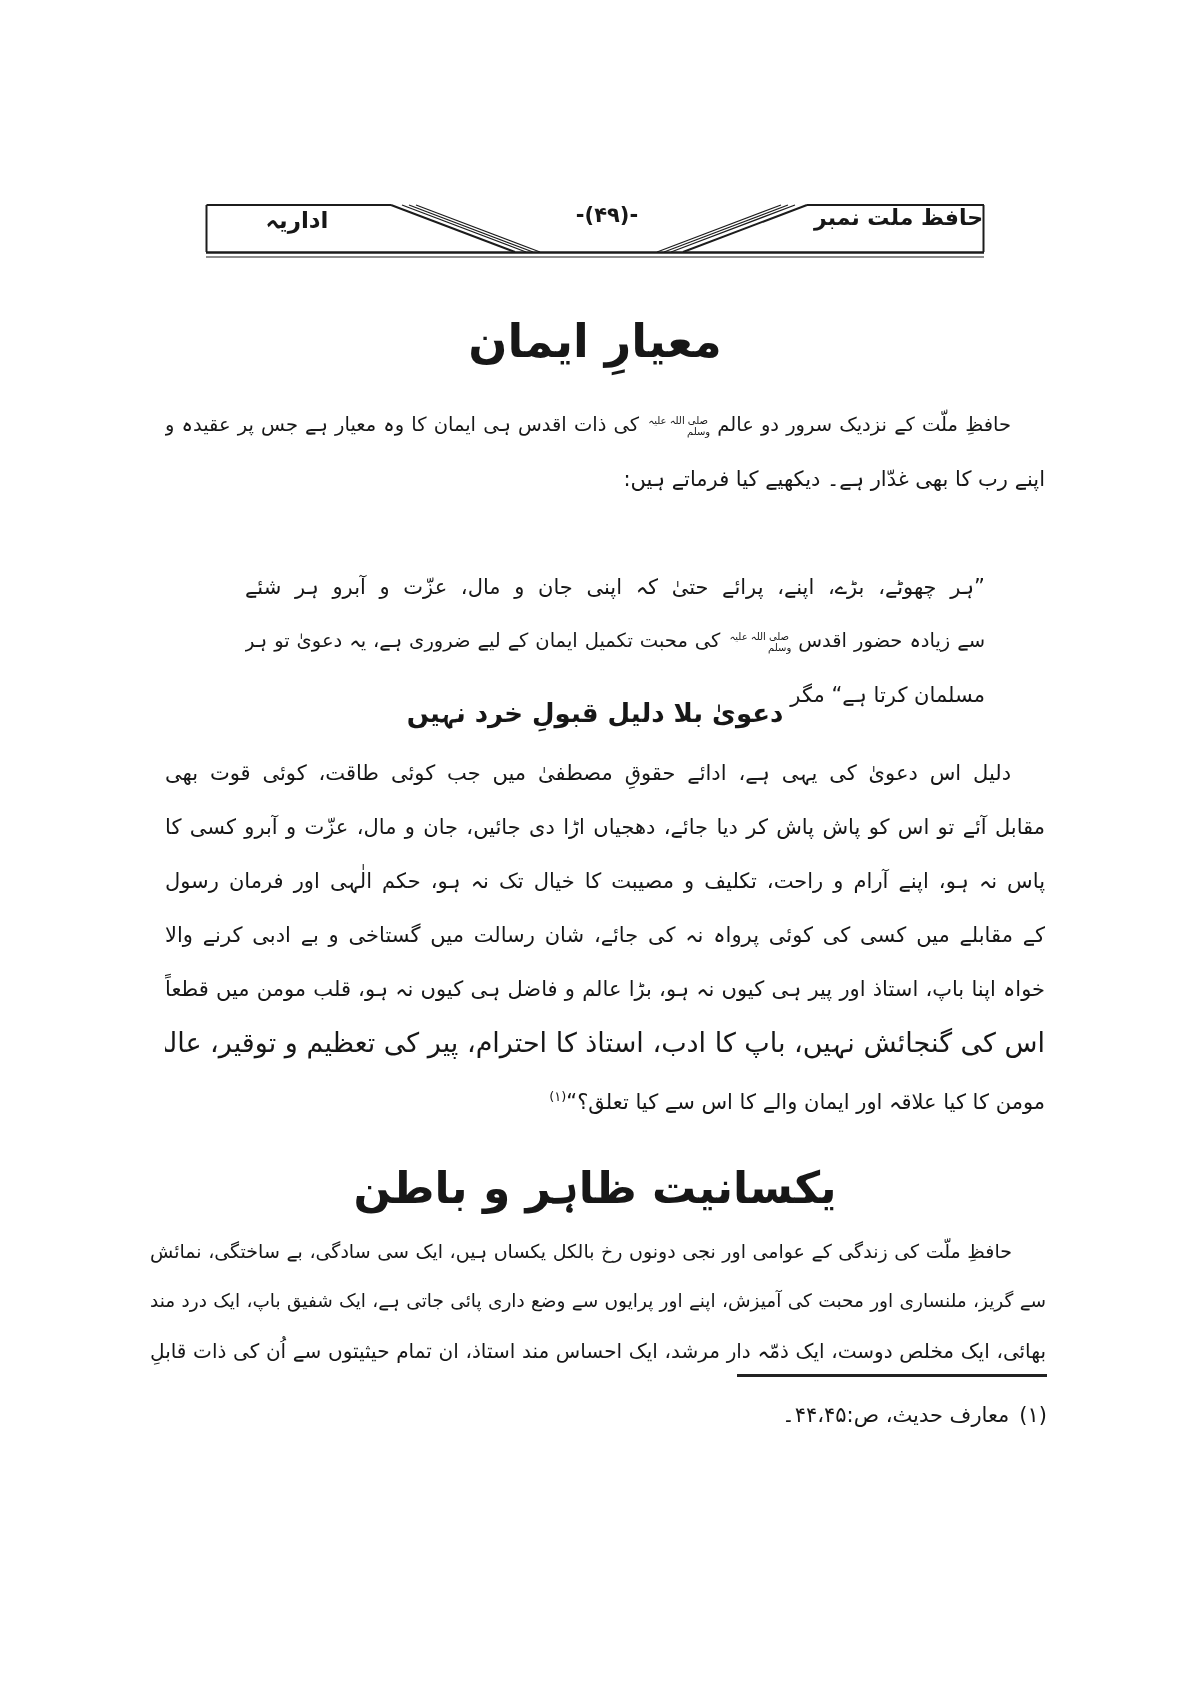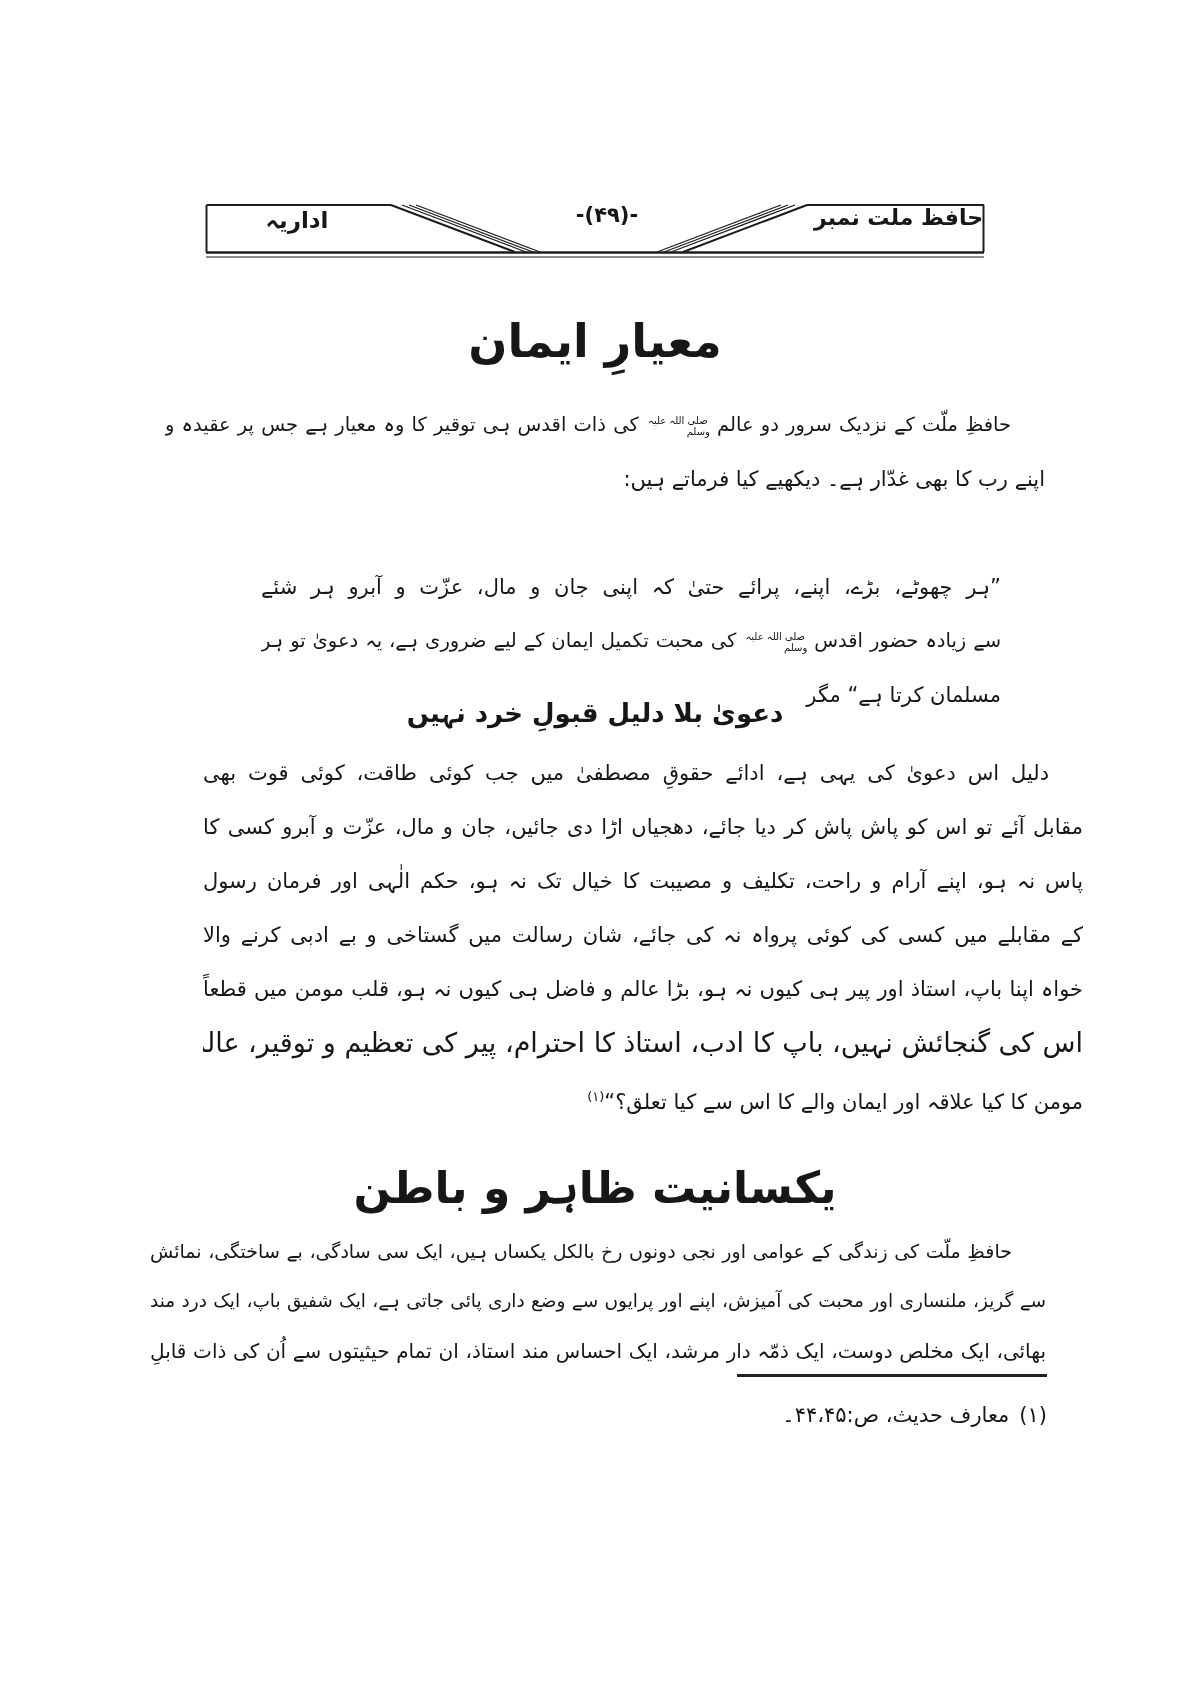--- a/index.html
+++ b/index.html
@@ -21,22 +21,22 @@
   .title{position:absolute;left:0;width:100%;top:298px;text-align:center;direction:rtl;
          font-size:46px;font-weight:bold;line-height:86px;}
   .subhead{position:absolute;left:0;width:100%;top:688px;text-align:center;direction:rtl;
          font-size:26px;font-weight:bold;line-height:50px;}
   .sec2{position:absolute;left:0;width:100%;top:1146px;text-align:center;direction:rtl;
          font-size:44px;font-weight:bold;line-height:84px;}
 
   
   .para{position:absolute;direction:rtl;}
   .para1{left:165px;top:398px;width:880px;}
-  .quote{left:245px;top:560px;width:740px;margin-left:16px;}
-  .para2{left:165px;top:746px;width:880px;margin-left:38px;}
+  .quote{left:245px;top:560px;width:740px;}
+  .para2{left:165px;top:746px;width:880px;}
   .para3{left:150px;top:1226px;width:896px;}
   .line{
     direction:rtl;font-size:21px;line-height:54px;height:54px;white-space:nowrap;
     text-align:justify;text-align-last:justify;overflow:hidden;
   }
   .para3 .line{line-height:50px;height:50px;}
   .line.endline{text-align-last:right;}
   .line.indent{padding-right:34px;}
   .sls{
     display:inline-block;width:64px;font-size:10px;line-height:11px;white-space:normal;
@@ -78,21 +78,21 @@
       </g>
     </svg>
     <div class="hdr-label hdr-left">اداریہ</div>
     <div class="hdr-page">-(۴۹)-</div>
     <div class="hdr-label hdr-right">حافظ ملت نمبر</div>
   </div>
 
   <div class="title">معیارِ ایمان</div>
 
   <div class="para para1">
-    <div class="line indent" style="font-size: 19.5px;"><span>حافظِ ملّت کے نزدیک سرور دو عالم </span><span class="sls">صلی اللہ علیہ وسلم</span><span> کی ذات اقدس ہی توقیر کا وہ معیار ہے جس پر عقیدہ و</span></div>
+    <div class="line indent" style="font-size: 19.5px;"><span>حافظِ ملّت کے نزدیک سرور دو عالم </span><span class="sls">صلی اللہ علیہ وسلم</span><span> کی ذات اقدس ہی ایمان کا وہ معیار ہے جس پر عقیدہ و</span></div>
     <div class="line endline">اپنے رب کا بھی غدّار ہے۔ دیکھیے کیا فرماتے ہیں:</div>
   </div>
 
   <div class="para quote">
     <div class="line">”ہر چھوٹے، بڑے، اپنے، پرائے حتیٰ کہ اپنی جان و مال، عزّت و آبرو ہر شئے</div>
     <div class="line" style="font-size: 19.5px;"><span>سے زیادہ حضور اقدس </span><span class="sls">صلی اللہ علیہ وسلم</span><span> کی محبت تکمیل ایمان کے لیے ضروری ہے، یہ دعویٰ تو ہر</span></div>
     <div class="line endline">مسلمان کرتا ہے“ مگر</div>
   </div>
 
   <div class="subhead">دعویٰ بلا دلیل قبولِ خرد نہیں</div>

